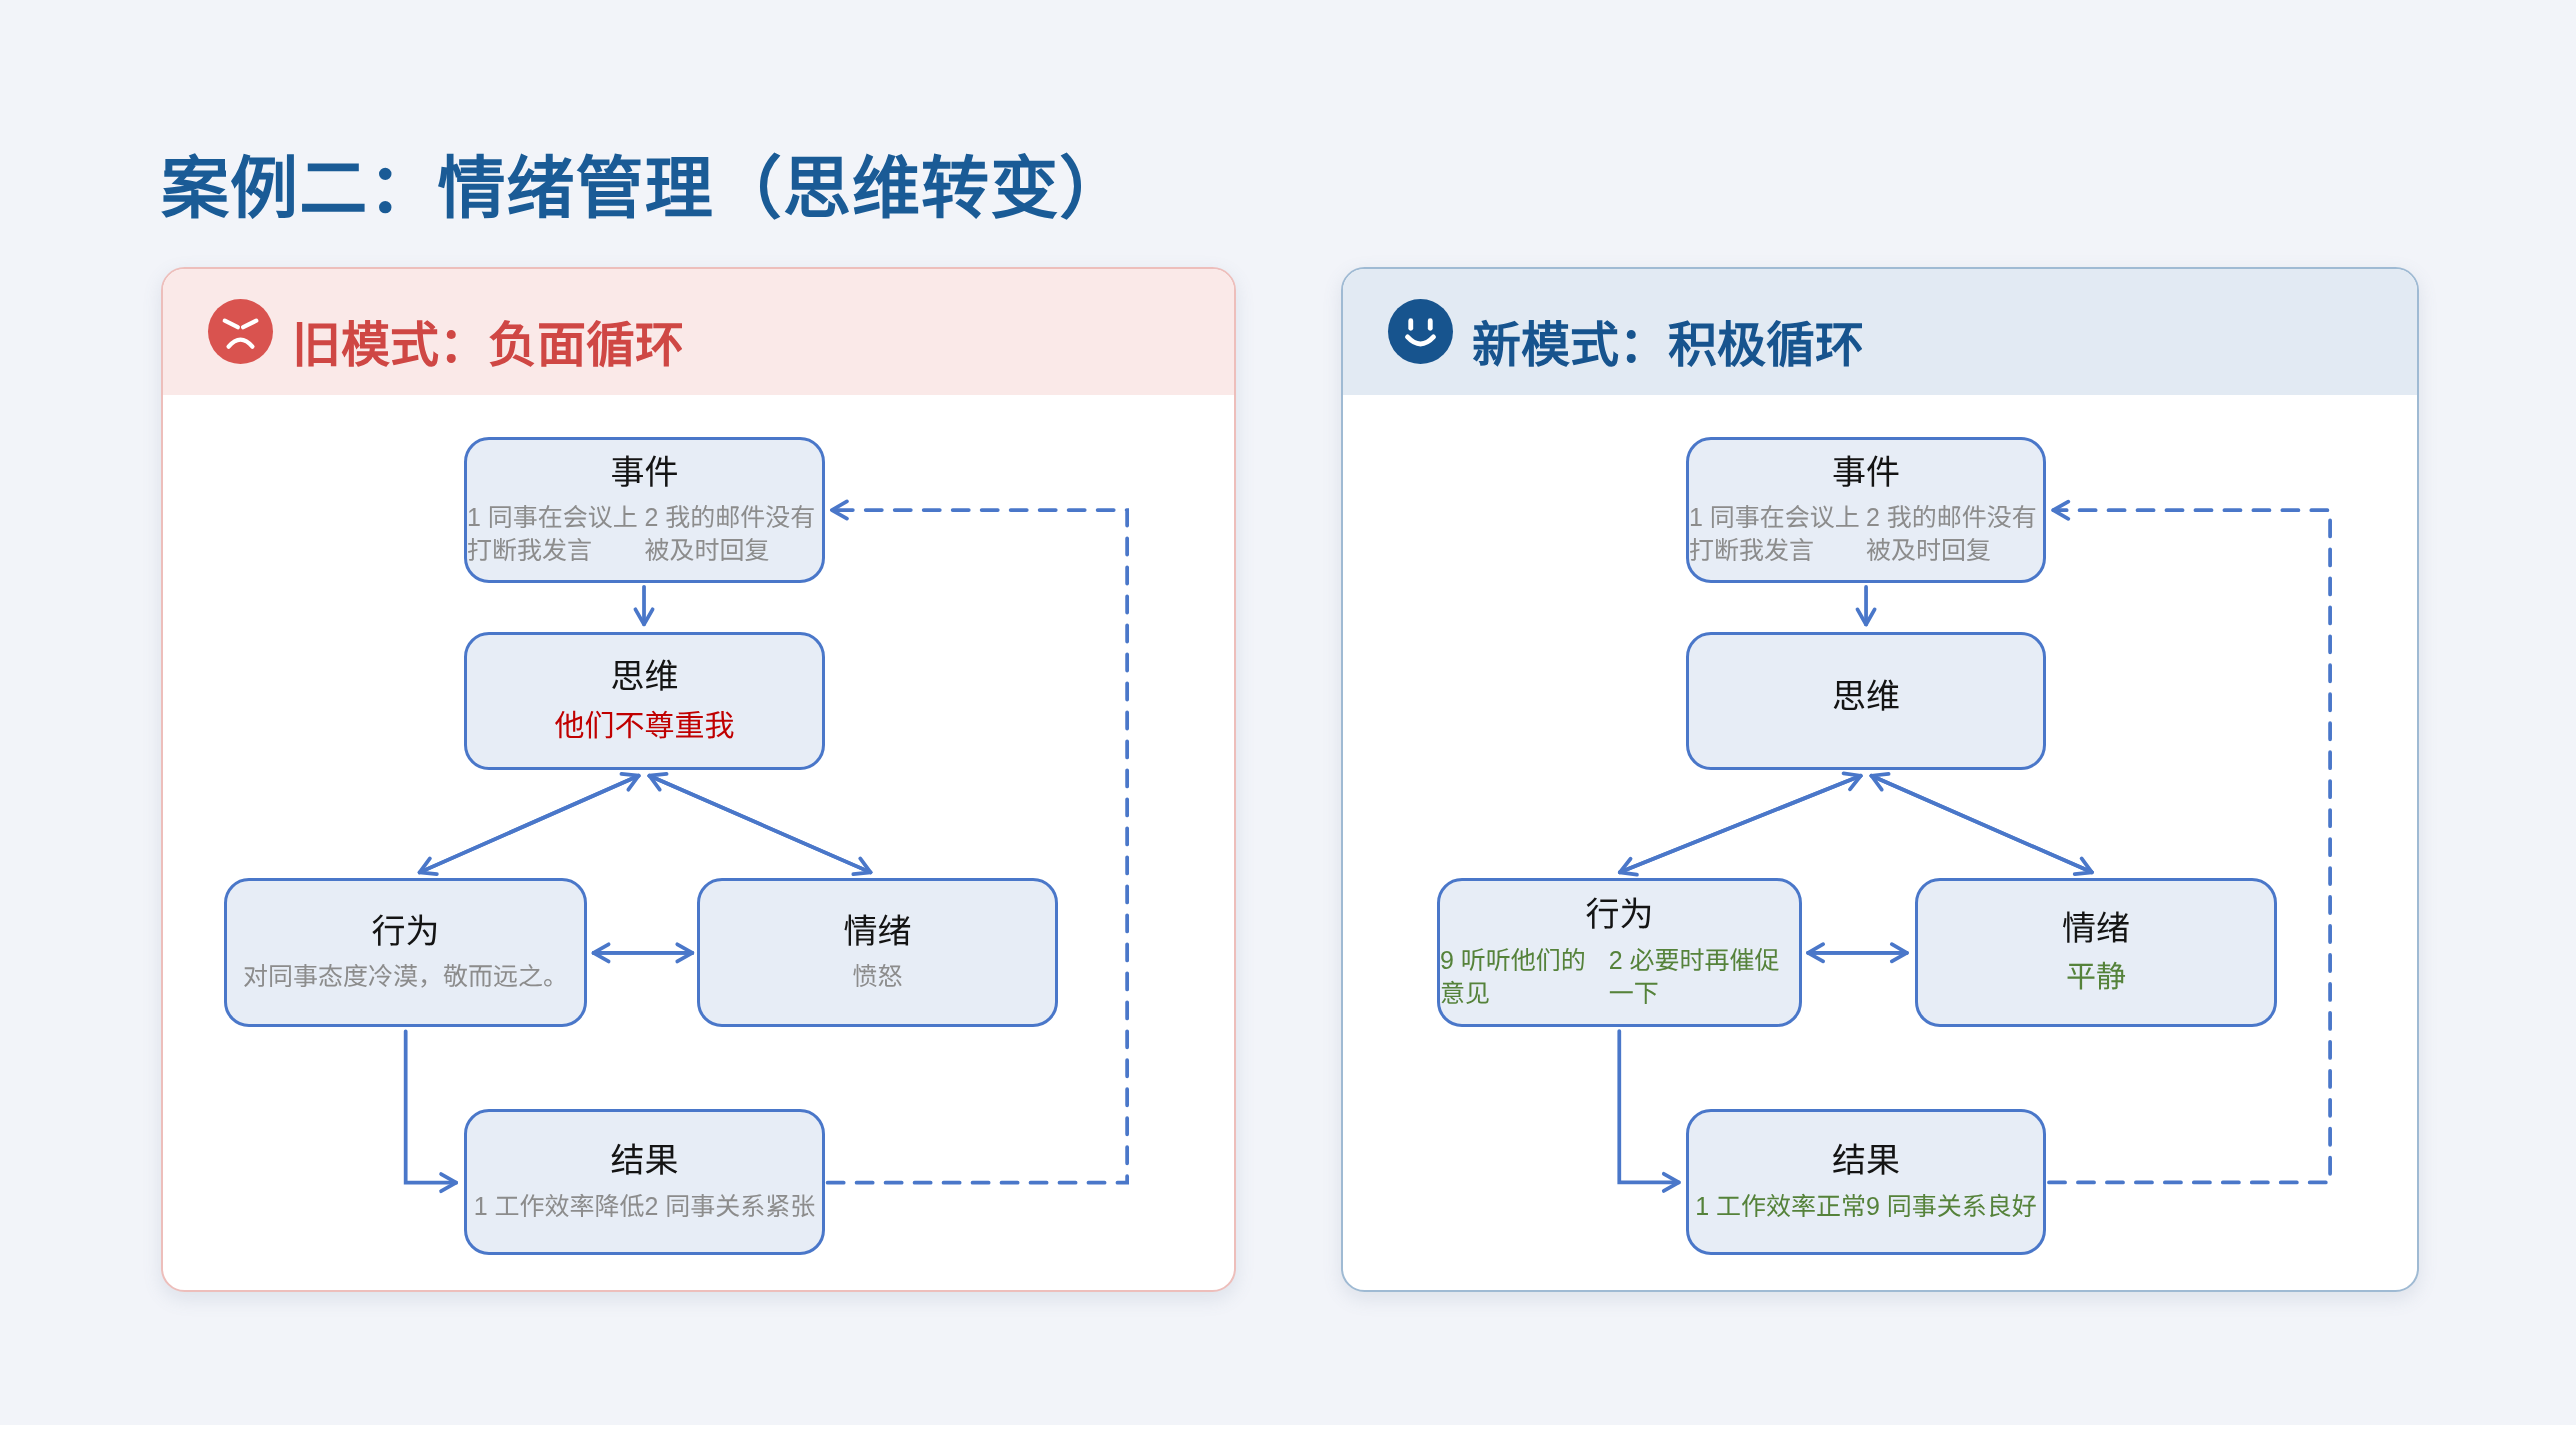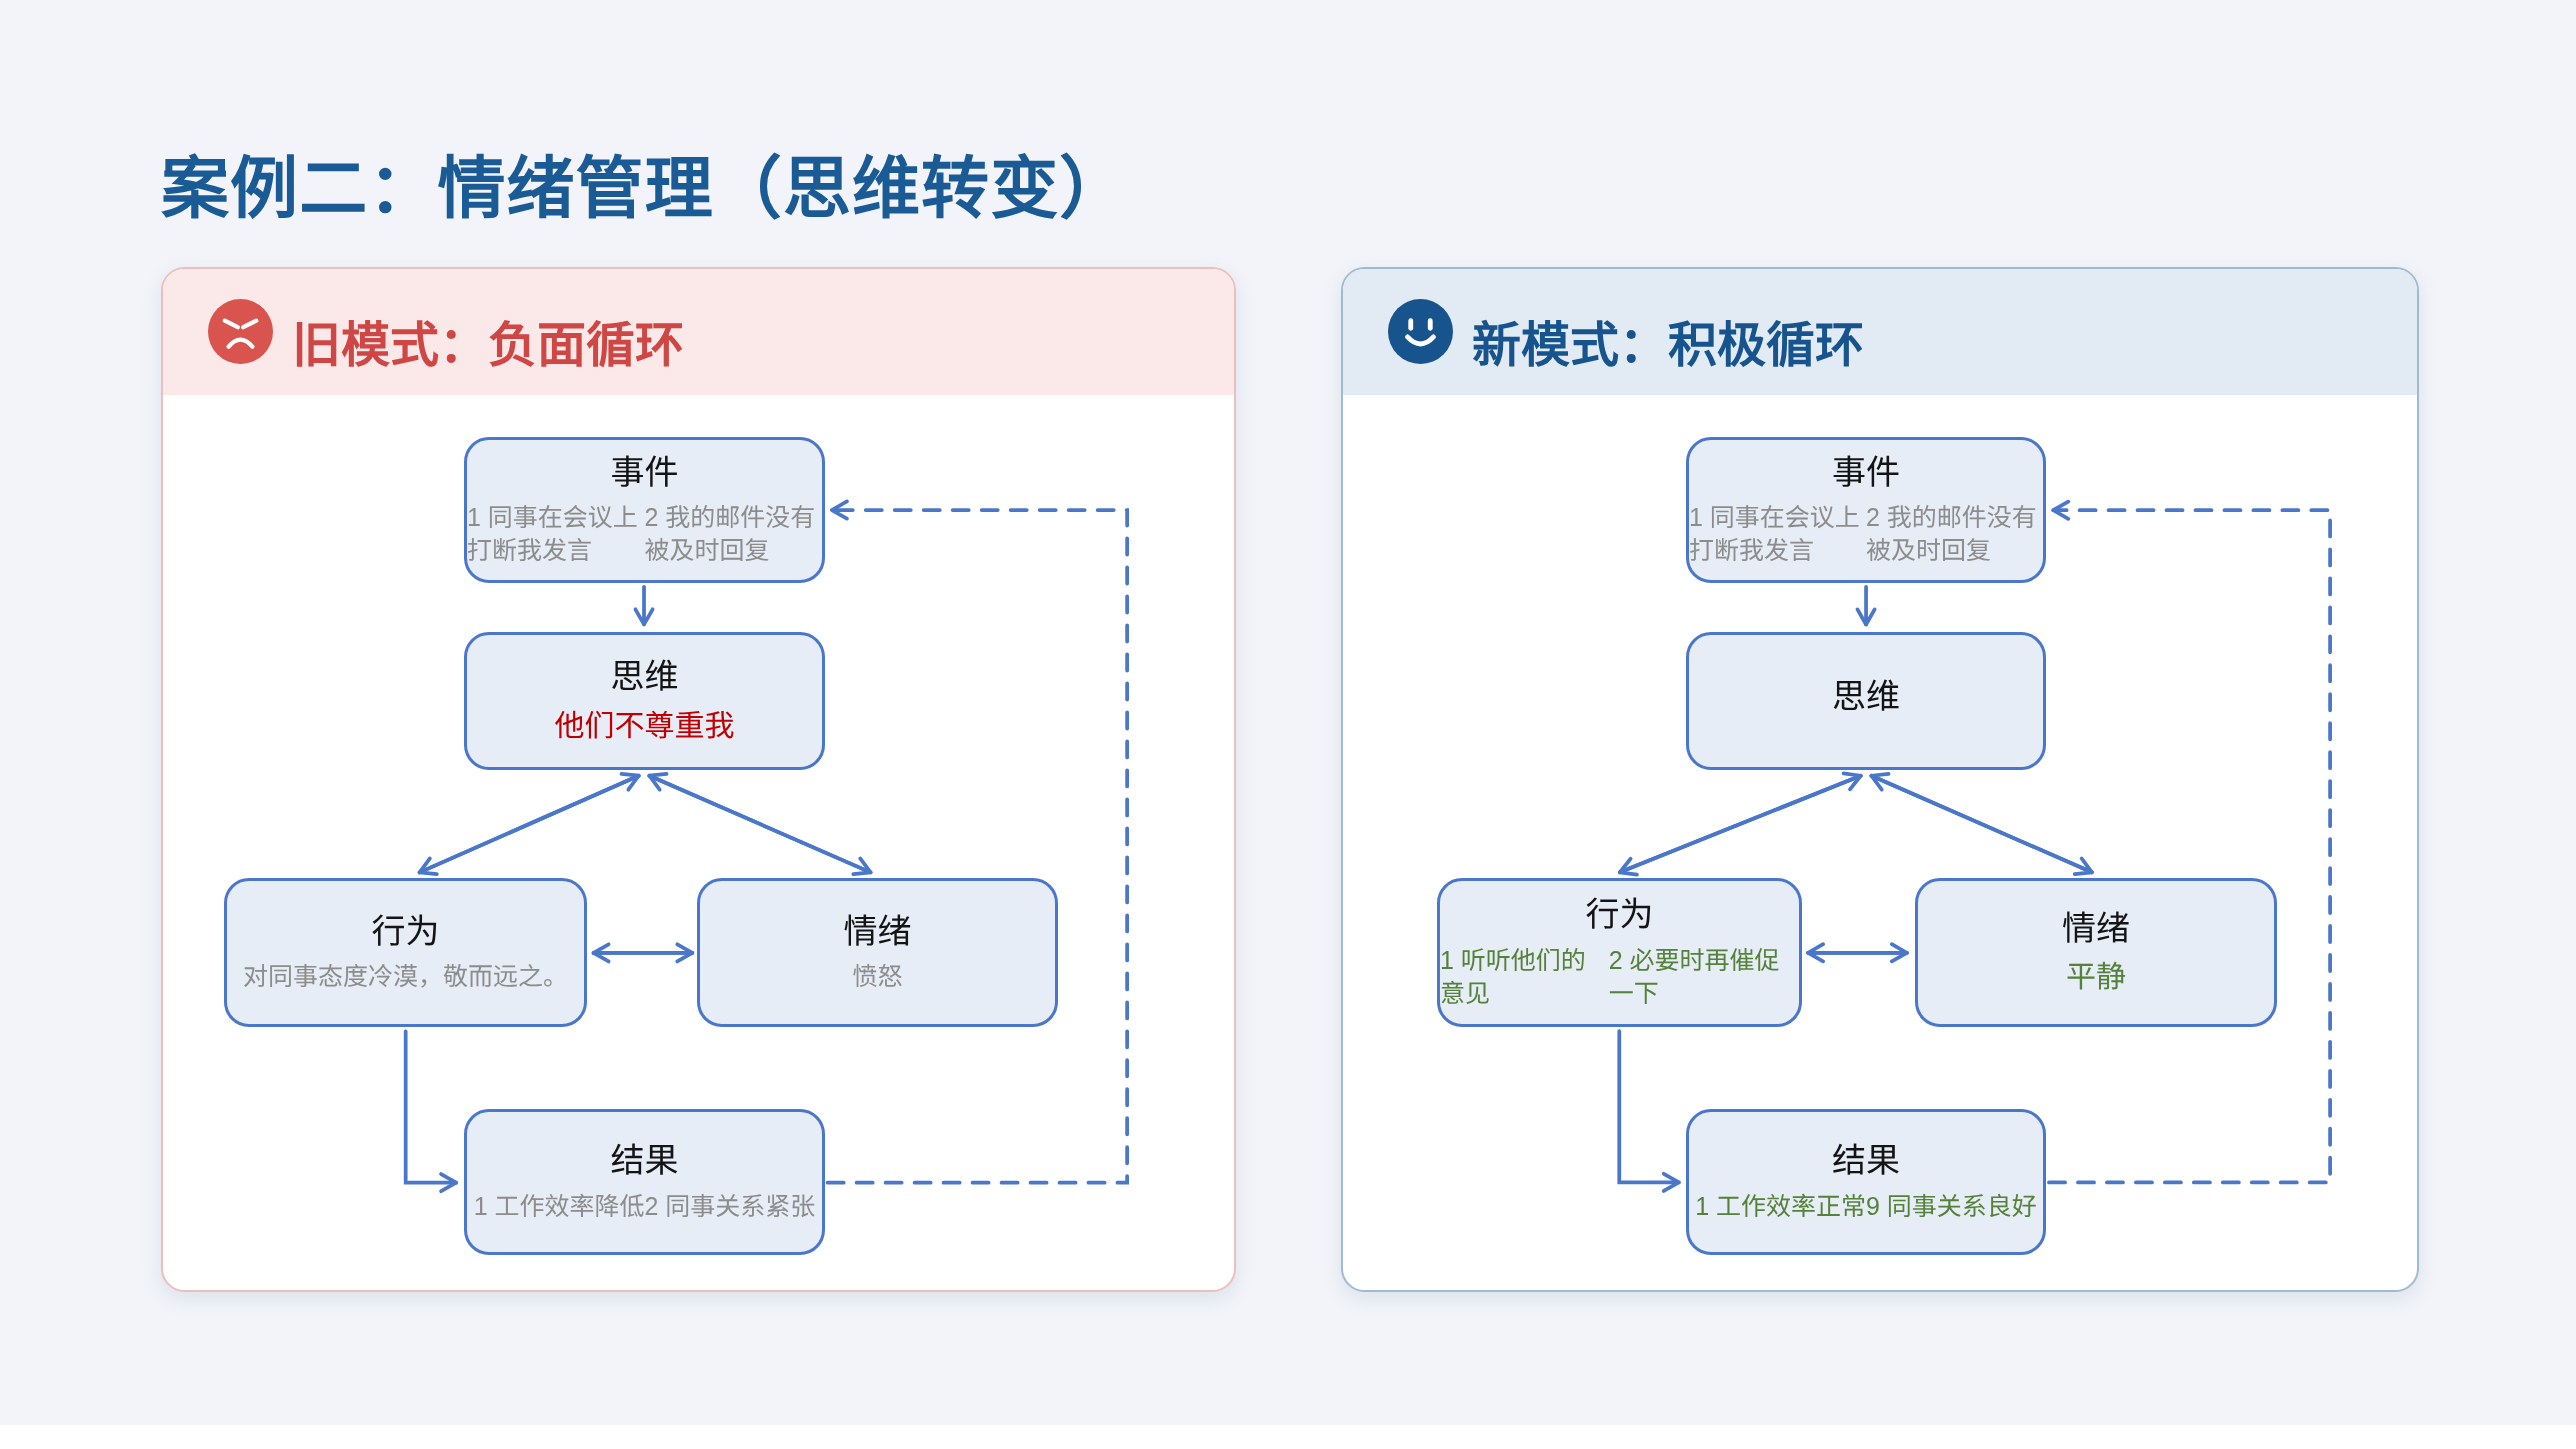--- a/index.html
+++ b/index.html
@@ -167,21 +167,21 @@
       </div>
     </div>
 
     <div class="node" style="left:343px;top:363px;width:360px;height:138px;">
       <div class="node-title">思维</div>
     </div>
 
     <div class="node" style="left:94px;top:609px;width:365px;height:149px;">
       <div class="node-title">行为</div>
       <div class="lines numbered">
-        <div class="line green">1 听听他们的意见</div>
+        <div class="line green">9 听听他们的意见</div>
         <div class="line green">2 必要时再催促一下</div>
       </div>
     </div>
 
     <div class="node" style="left:572px;top:609px;width:362px;height:149px;">
       <div class="node-title">情绪</div>
       <div class="lines centered">
         <div class="line green big">平静</div>
       </div>
     </div>

